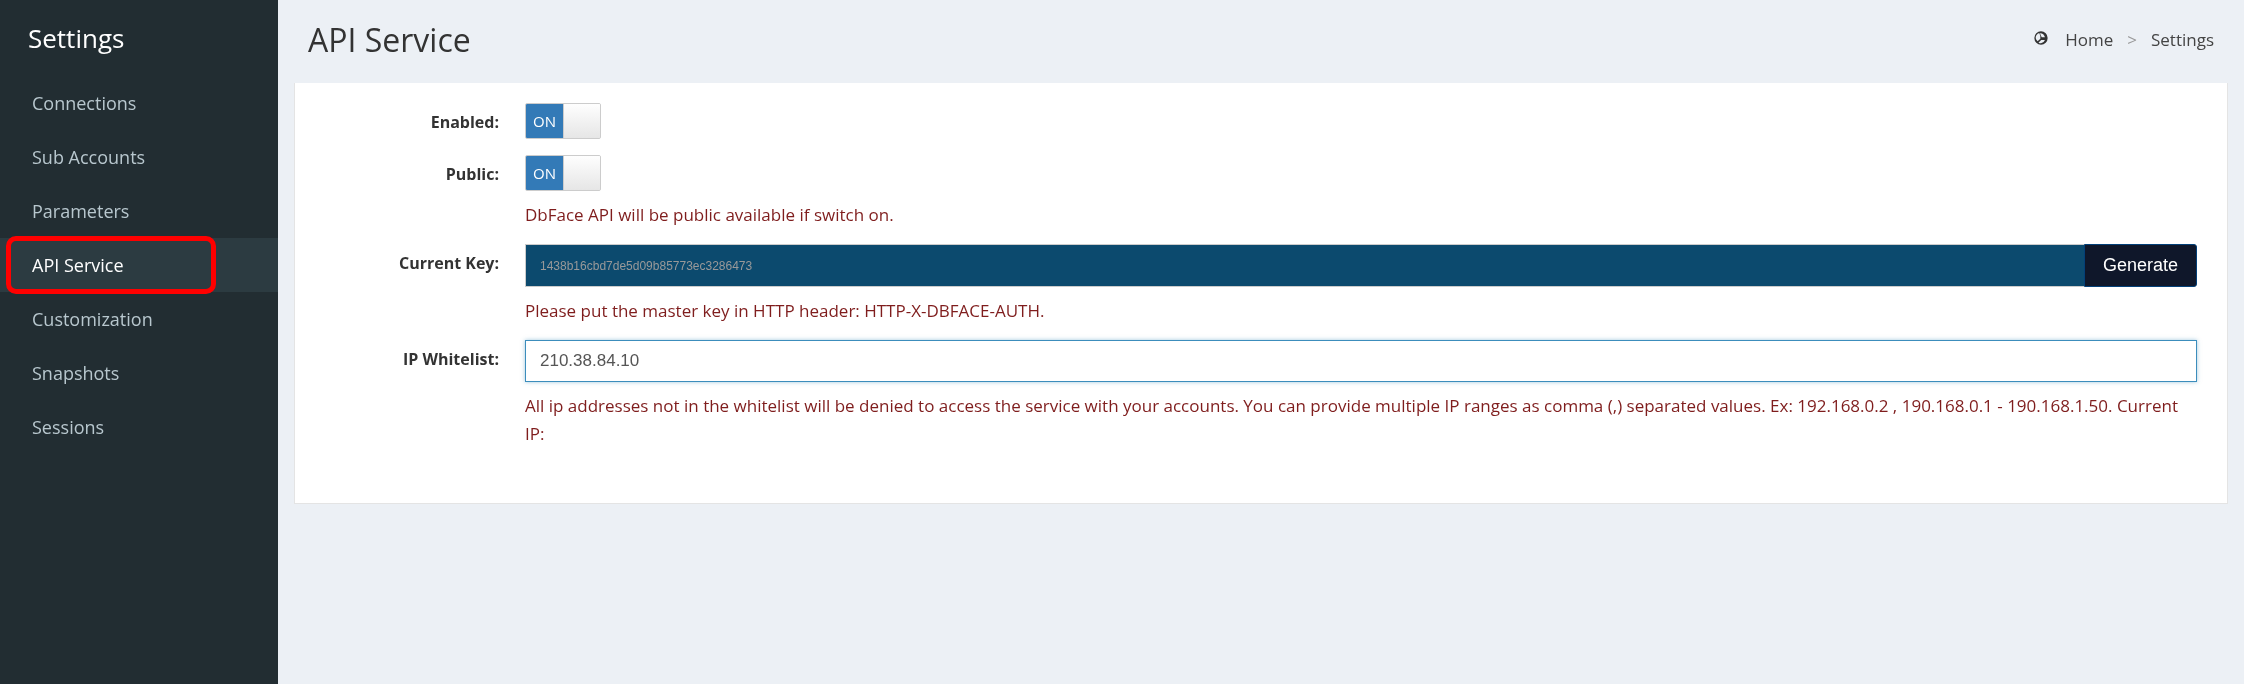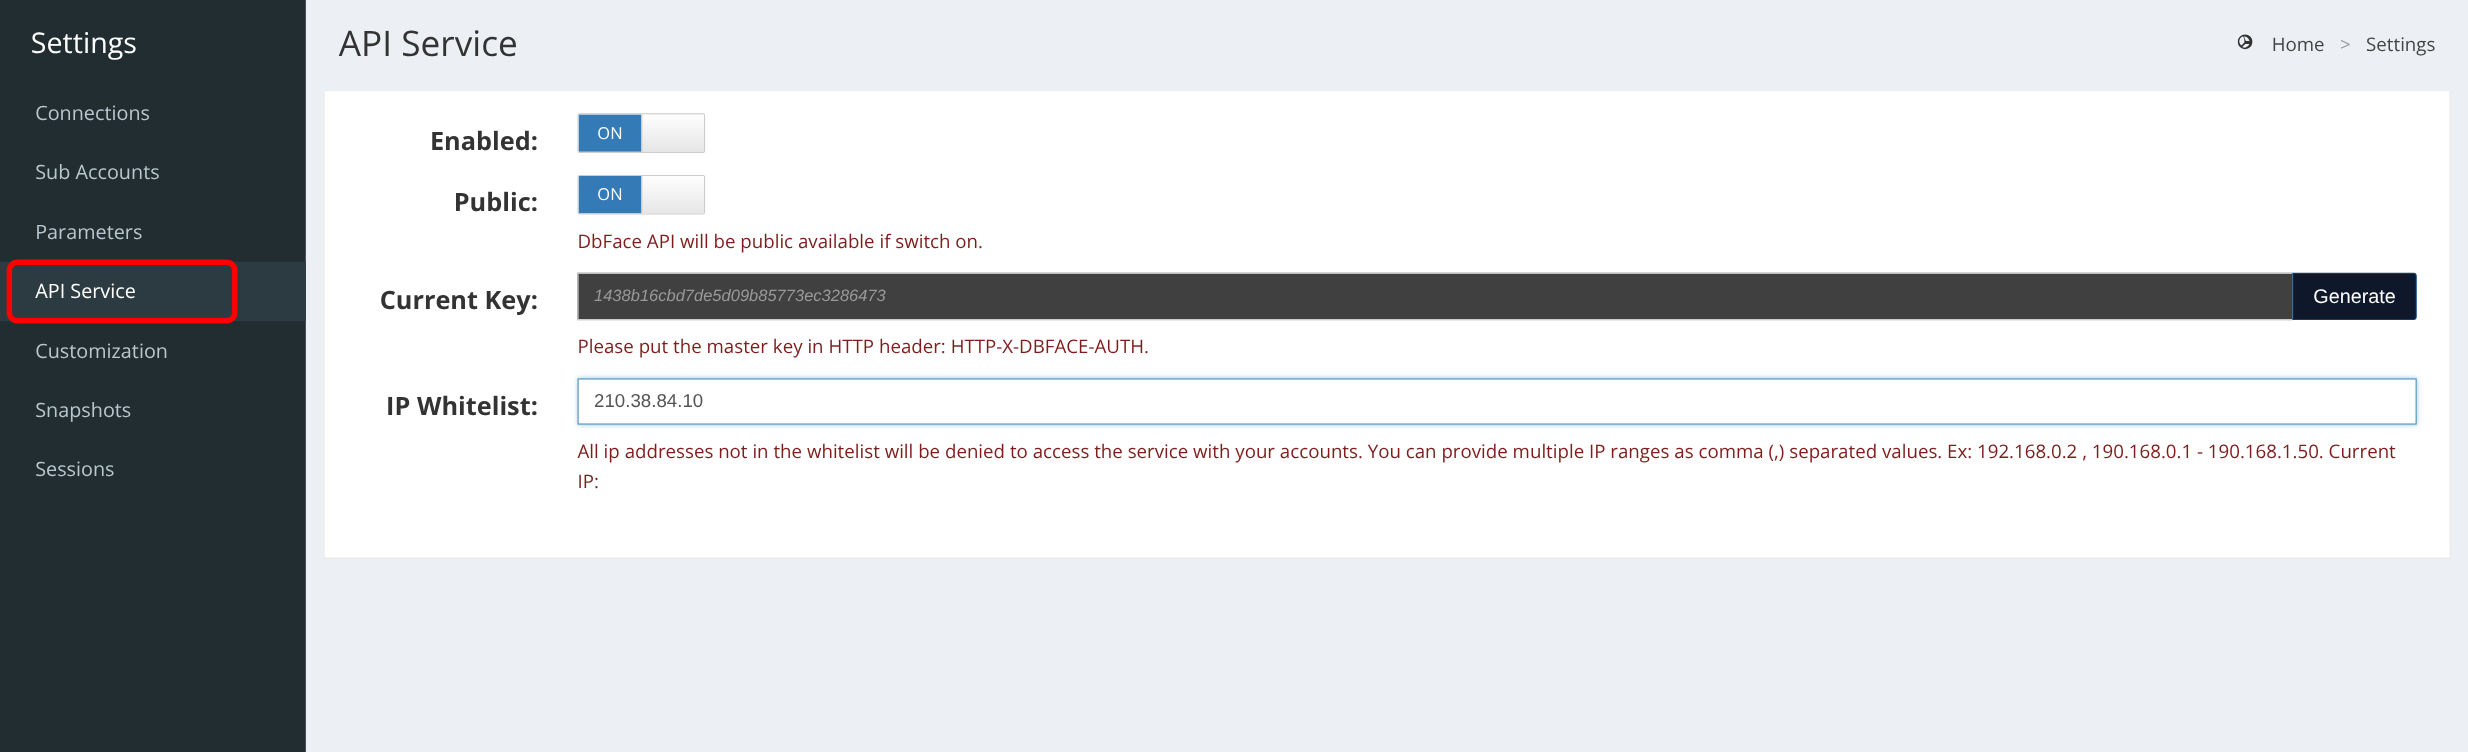--- a/index.html
+++ b/index.html
@@ -90,40 +90,40 @@
       padding: 20px 30px 40px 30px;
     }
     .form-row {
       display: flex;
       align-items: flex-start;
       margin-bottom: 16px;
     }
     .form-label {
       width: 200px;
       text-align: right;
-      padding-right: 36px;
+      padding-right: 26px;
       padding-top: 8px;
       font-weight: 700;
       color: #333;
-      font-size: 23px;
+      font-size: 16px;
       flex-shrink: 0;
     }
     .form-control-wrap {
       flex: 1;
     }
     .help-text {
       color: #7f1d1d;
       font-size: 17px;
       margin-top: 10px;
       line-height: 1.6;
     }
     
     .toggle {
       display: inline-flex;
-      width: 116px;
+      width: 76px;
       height: 36px;
       border: 1px solid #ccc;
       background: linear-gradient(to bottom, #fefefe, #e6e6e6);
       cursor: pointer;
       border-radius: 2px;
       overflow: hidden;
     }
     .toggle-on {
       width: 50%;
       background: #337ab7;
@@ -138,27 +138,26 @@
       width: 50%;
       background: linear-gradient(to bottom, #fefefe, #e6e6e6);
       border-left: 1px solid #ccc;
     }
     
     .input-group {
       display: flex;
     }
     .input-readonly {
       flex: 1;
-      background: #404040;
+      background: #0c4a6e;
       border: 1px solid #ccc;
       padding: 10px 14px;
-      font-size: 15px;
+      font-size: 12px;
       color: #999;
       border-right: none;
-      font-style: italic;
     }
     .btn-generate {
       background: #0f172a;
       color: #fff;
       border: 1px solid #034078;
       padding: 10px 18px;
       font-size: 18px;
       cursor: pointer;
       border-radius: 0 3px 3px 0;
     }

